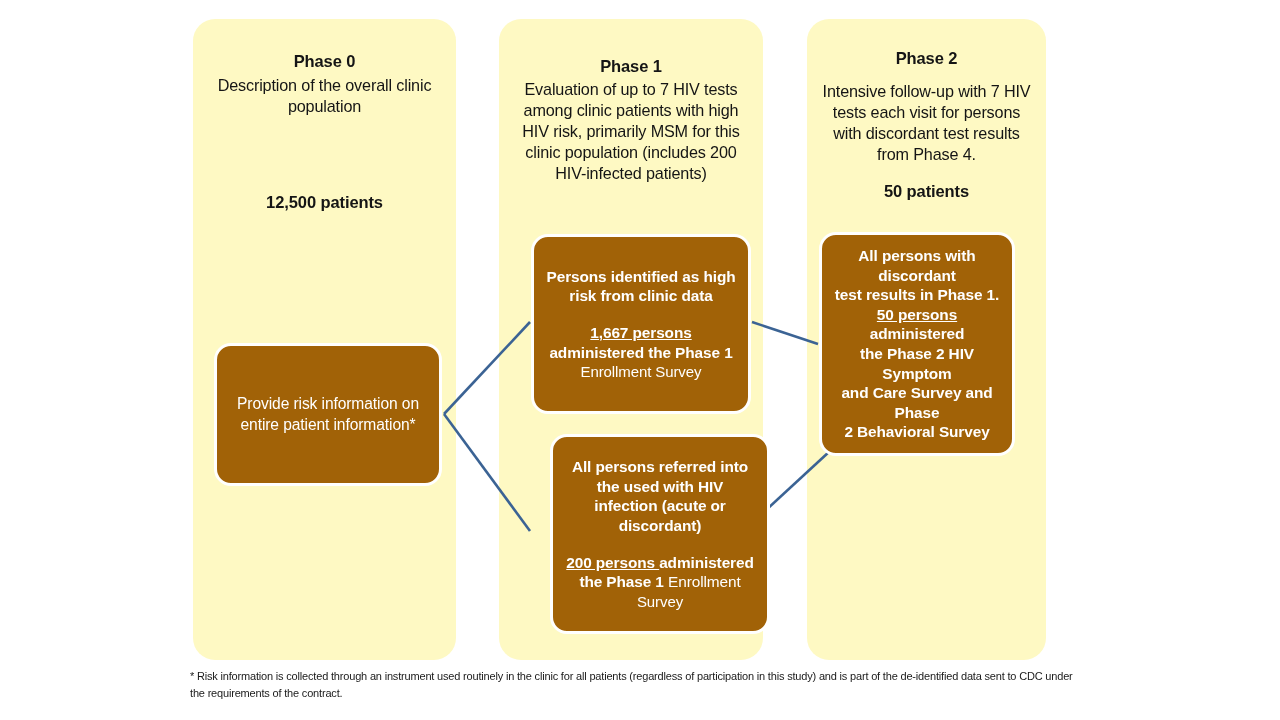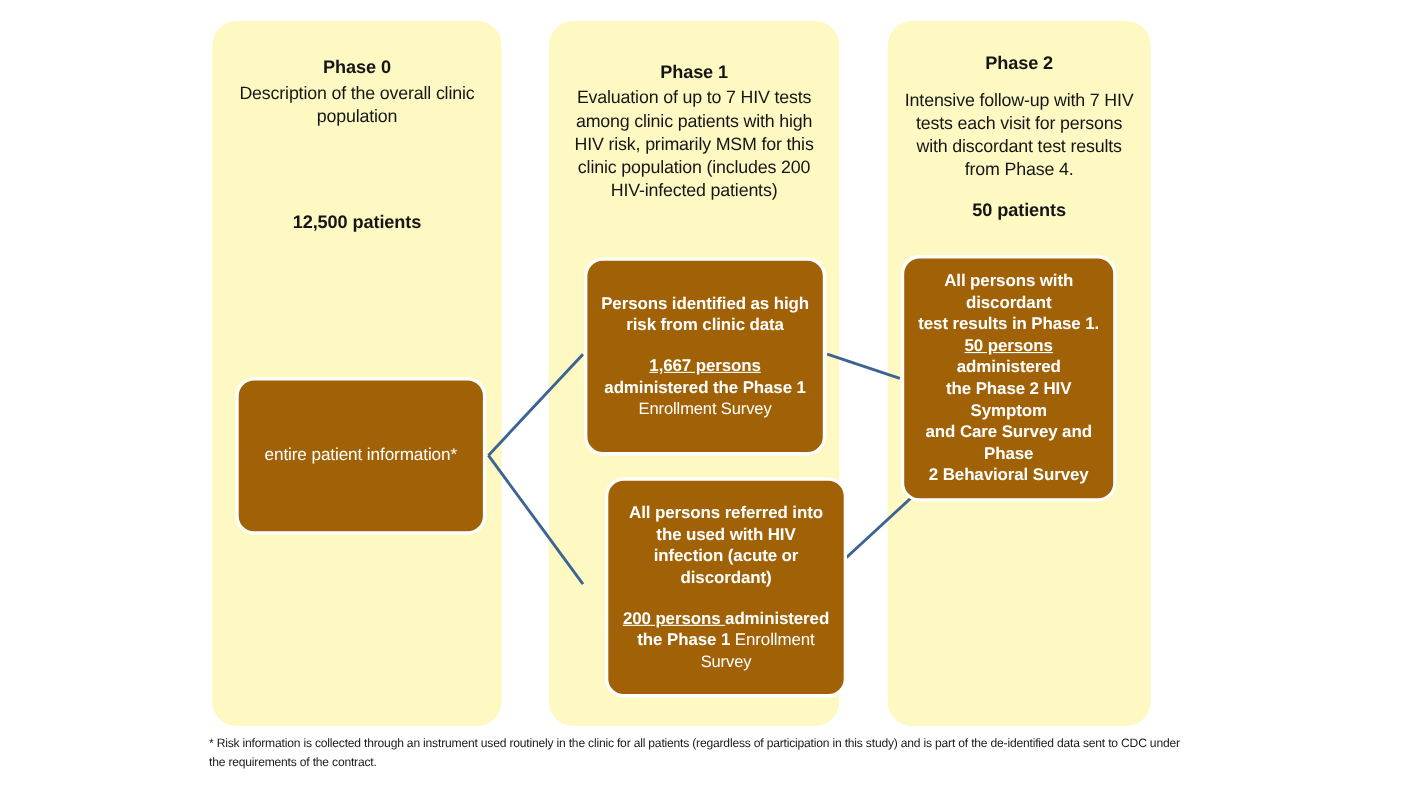--- a/index.html
+++ b/index.html
@@ -157,20 +157,21 @@
     <line x1="444" y1="414" x2="530" y2="322" stroke="#3b6394" stroke-width="2.6"></line>
 
     <line x1="444" y1="414" x2="530" y2="531" stroke="#3b6394" stroke-width="2.6"></line>
 
     <line x1="752" y1="322" x2="818" y2="344" stroke="#3b6394" stroke-width="2.6"></line>
 
     <line x1="752" y1="523" x2="830" y2="451" stroke="#3b6394" stroke-width="2.6"></line>
   </svg>
 
   <div class="bluebox" id="box-phase0">
+    <span class="ln">Provide risk information on</span>
     <span class="ln">entire patient information*</span>
   </div>
 
   <div class="bluebox" id="box-p1-a">
     <span class="ln">Persons identified as high</span>
     <span class="ln">risk from clinic data</span>
     <span class="gap"></span>
     <span class="ln"><u>1,667 persons</u></span>
     <span class="ln">administered the Phase 1</span>
     <span class="ln light">Enrollment Survey</span>

